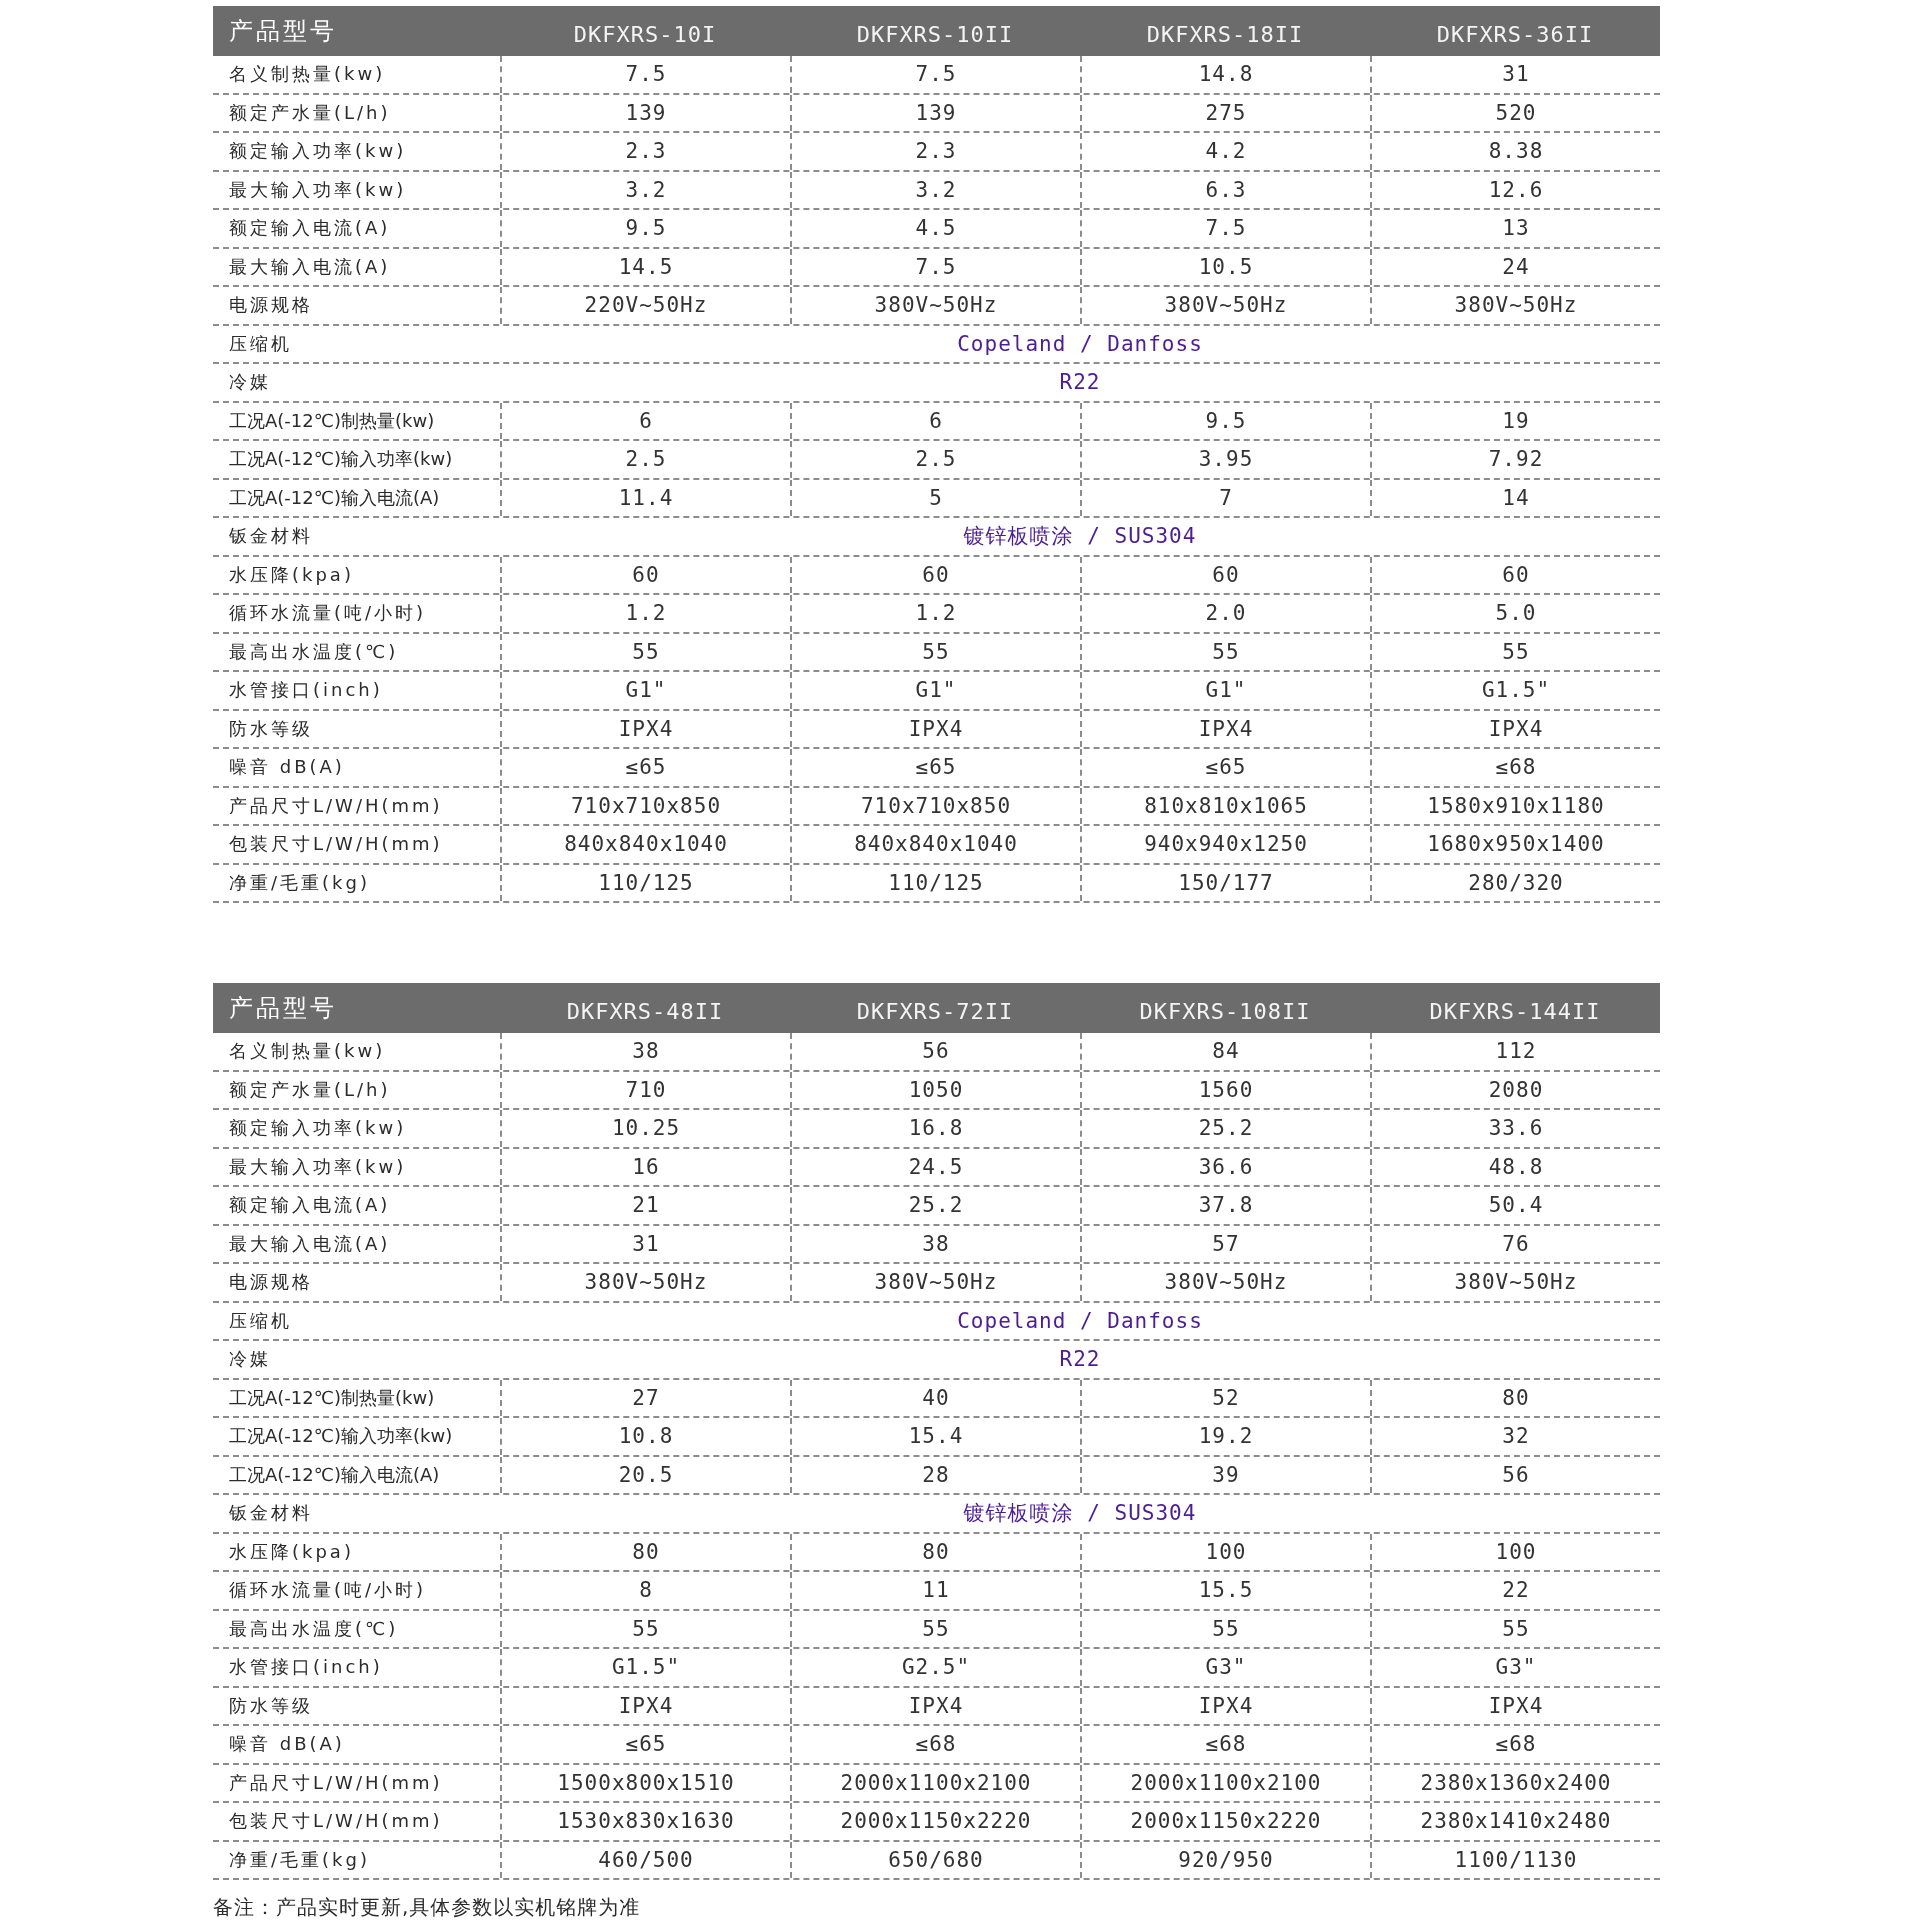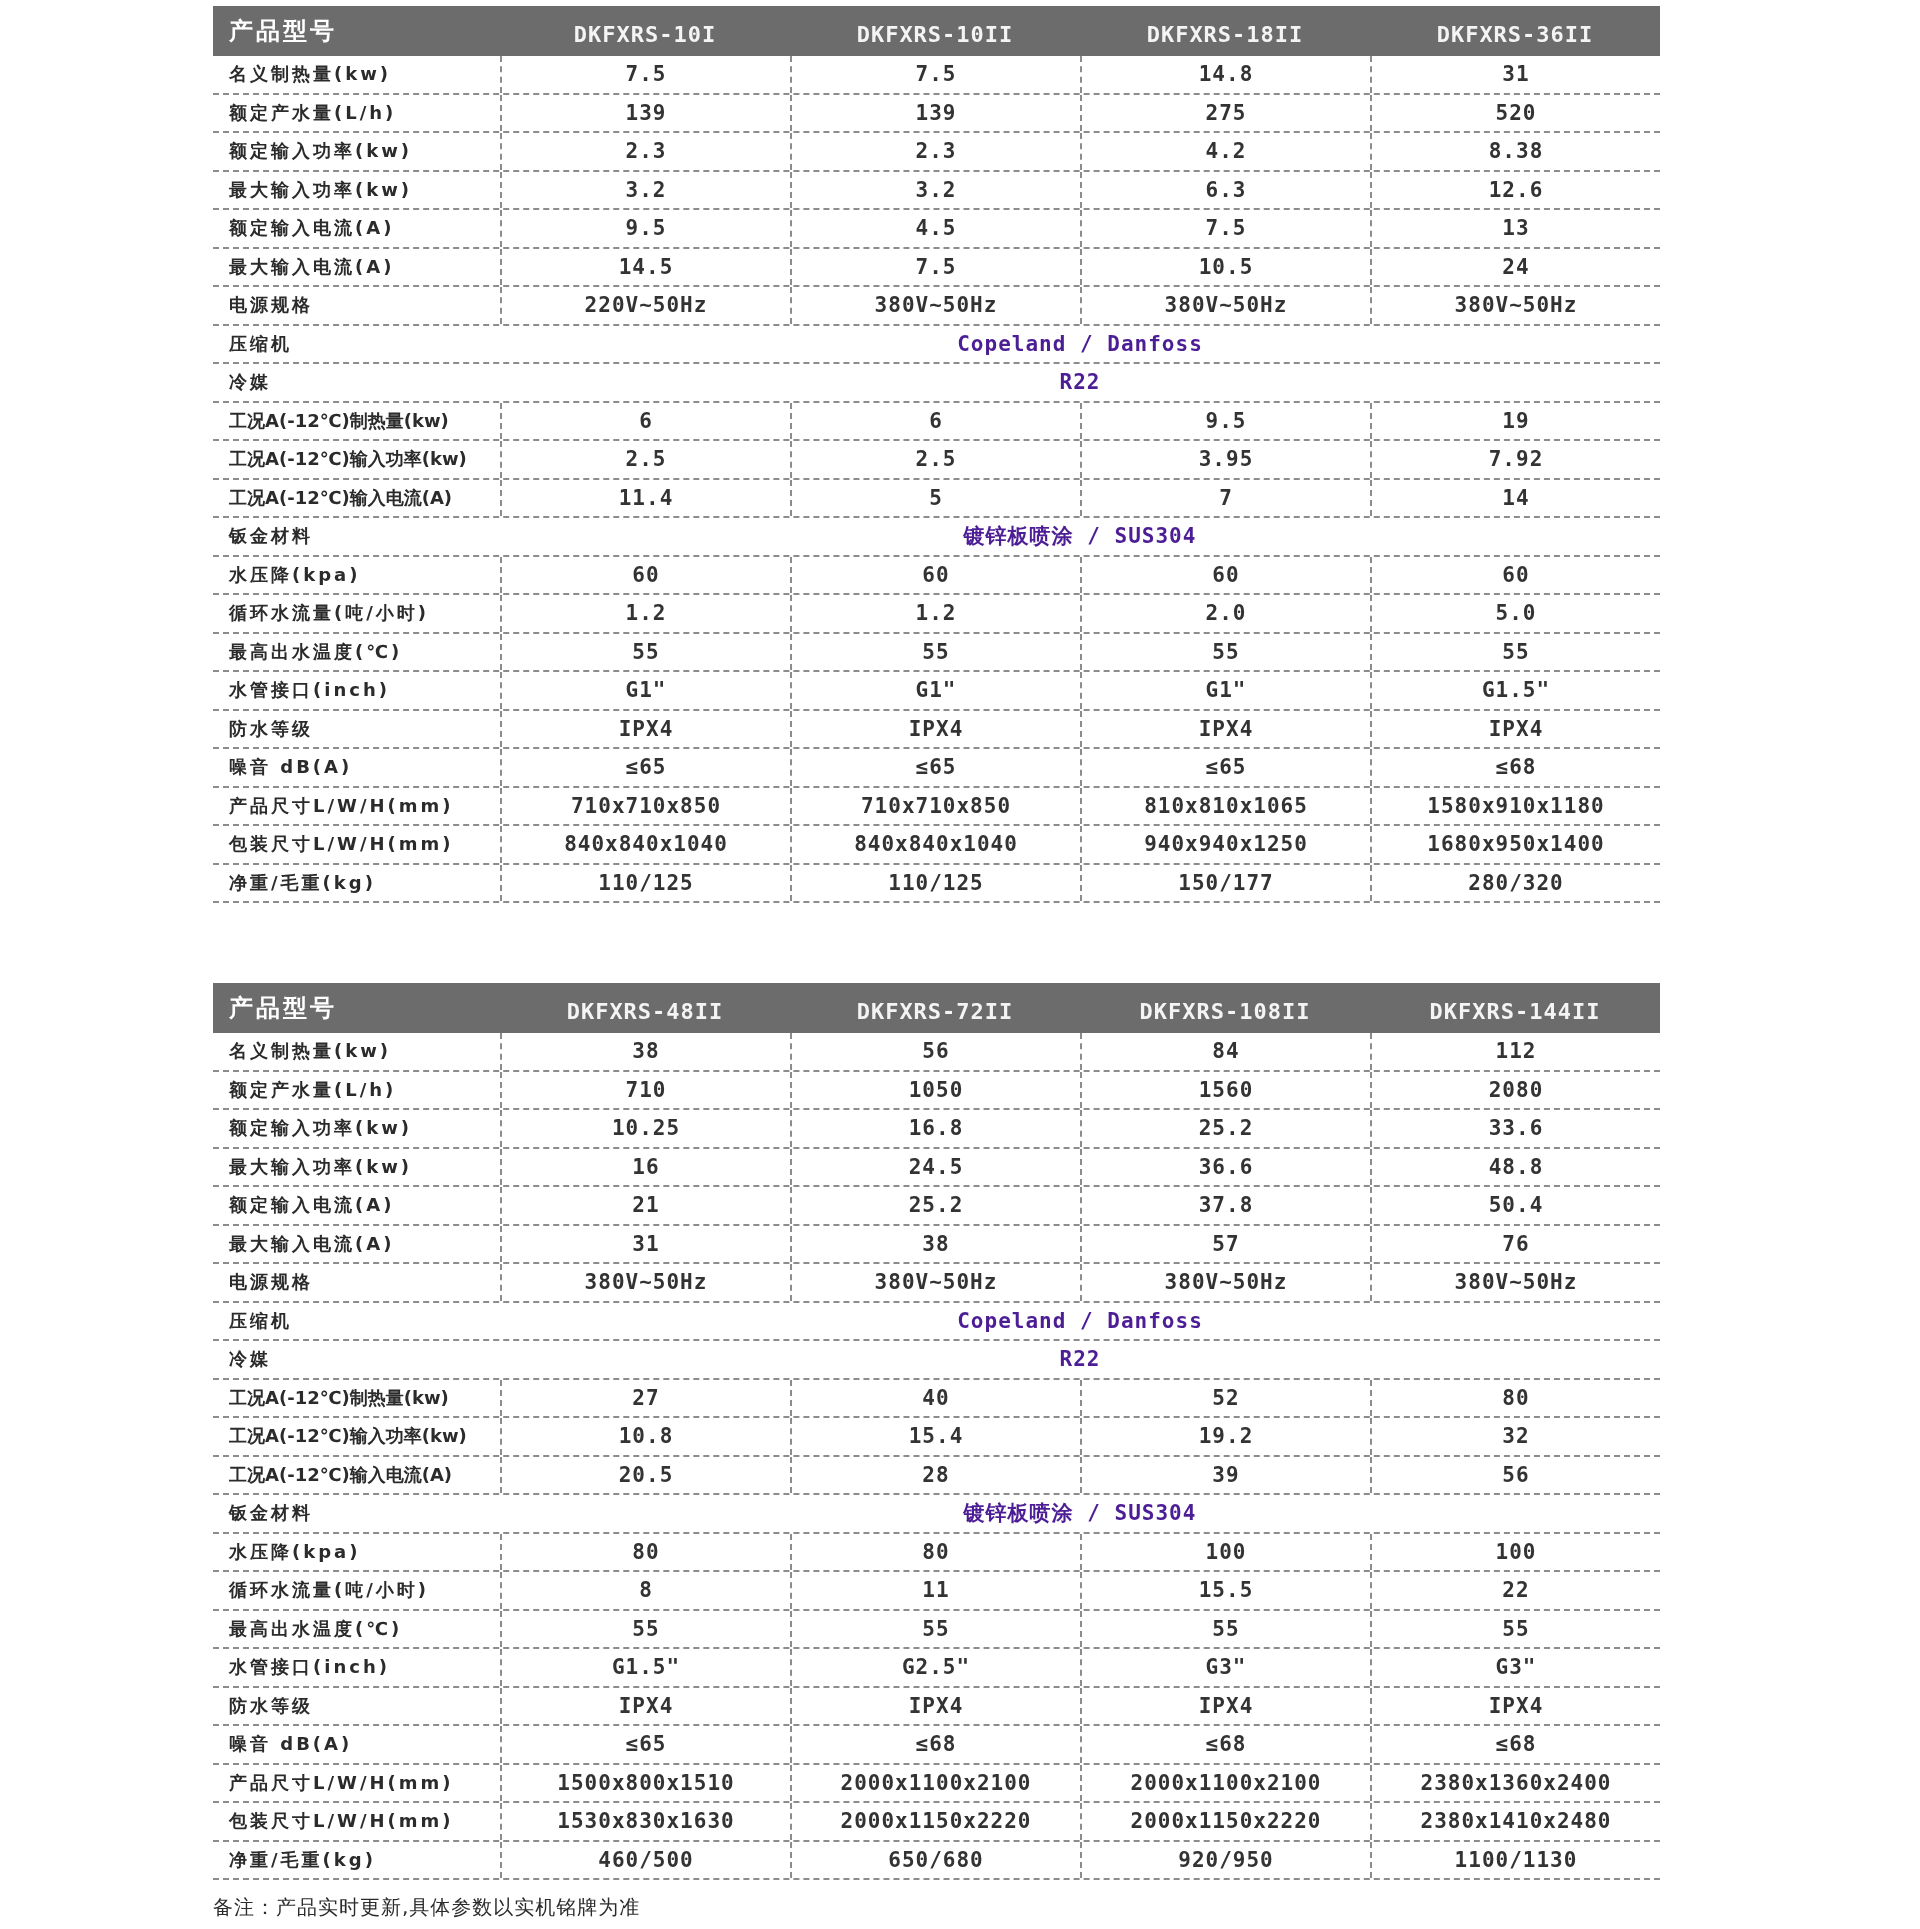--- a/index.html
+++ b/index.html
@@ -1,21 +1,21 @@
 <!DOCTYPE html>
 <html><head>
 <meta charset="utf-8">
 <style>
   html,body{margin:0;padding:0;background:#ffffff;}
   body{
     width:1920px;height:1929px;position:relative;overflow:hidden;
     font-family:"DejaVu Sans", sans-serif;color:#2f2f2f;
   }
   .sheet{padding:6px 0 0 213px;}
-  .spec-table{width:1447px;font-weight:bold;}
+  .spec-table{width:1447px;}
   .spec-table + .spec-table{margin-top:80px;}
 
   
   .hrow{display:flex;background:#6c6c6c;height:50px;align-items:center;}
   .hcell{box-sizing:border-box;display:flex;align-items:center;}
   .hcell.label{width:287px;padding-left:16px;color:#ffffff;font-size:24px;letter-spacing:3px;}
   .hcell.val{width:290px;justify-content:center;color:#f4f4f4;font-size:22px;
     font-family:"DejaVu Sans Mono", monospace;letter-spacing:1px;margin-top:7px;}
 
   

